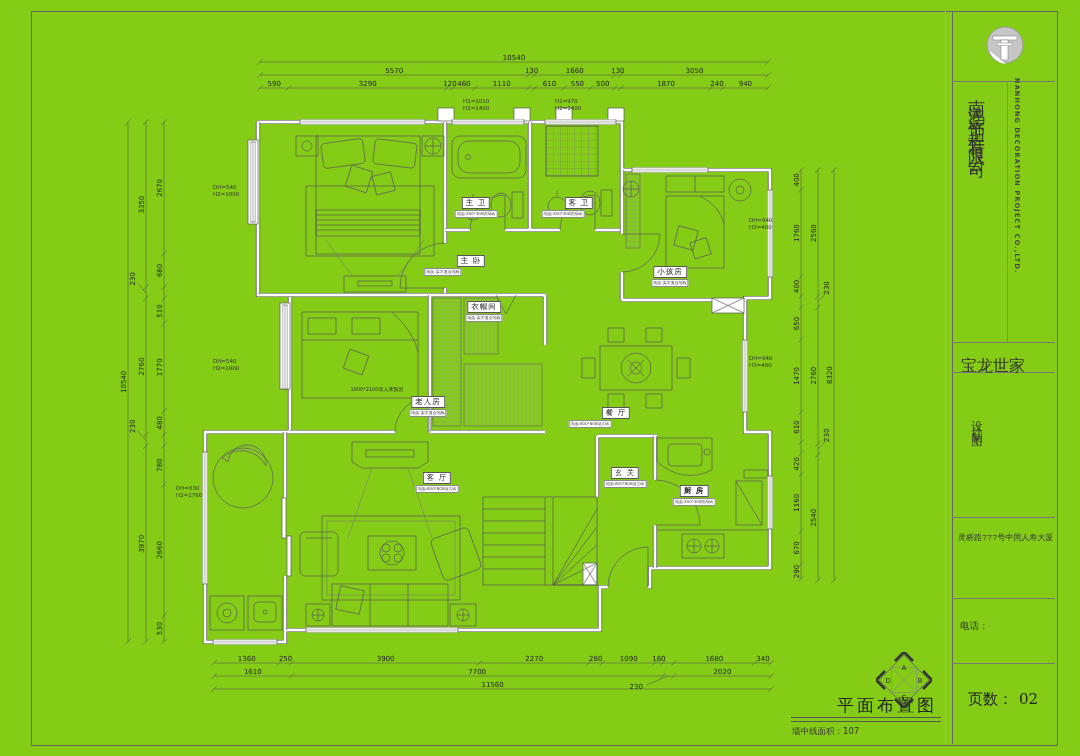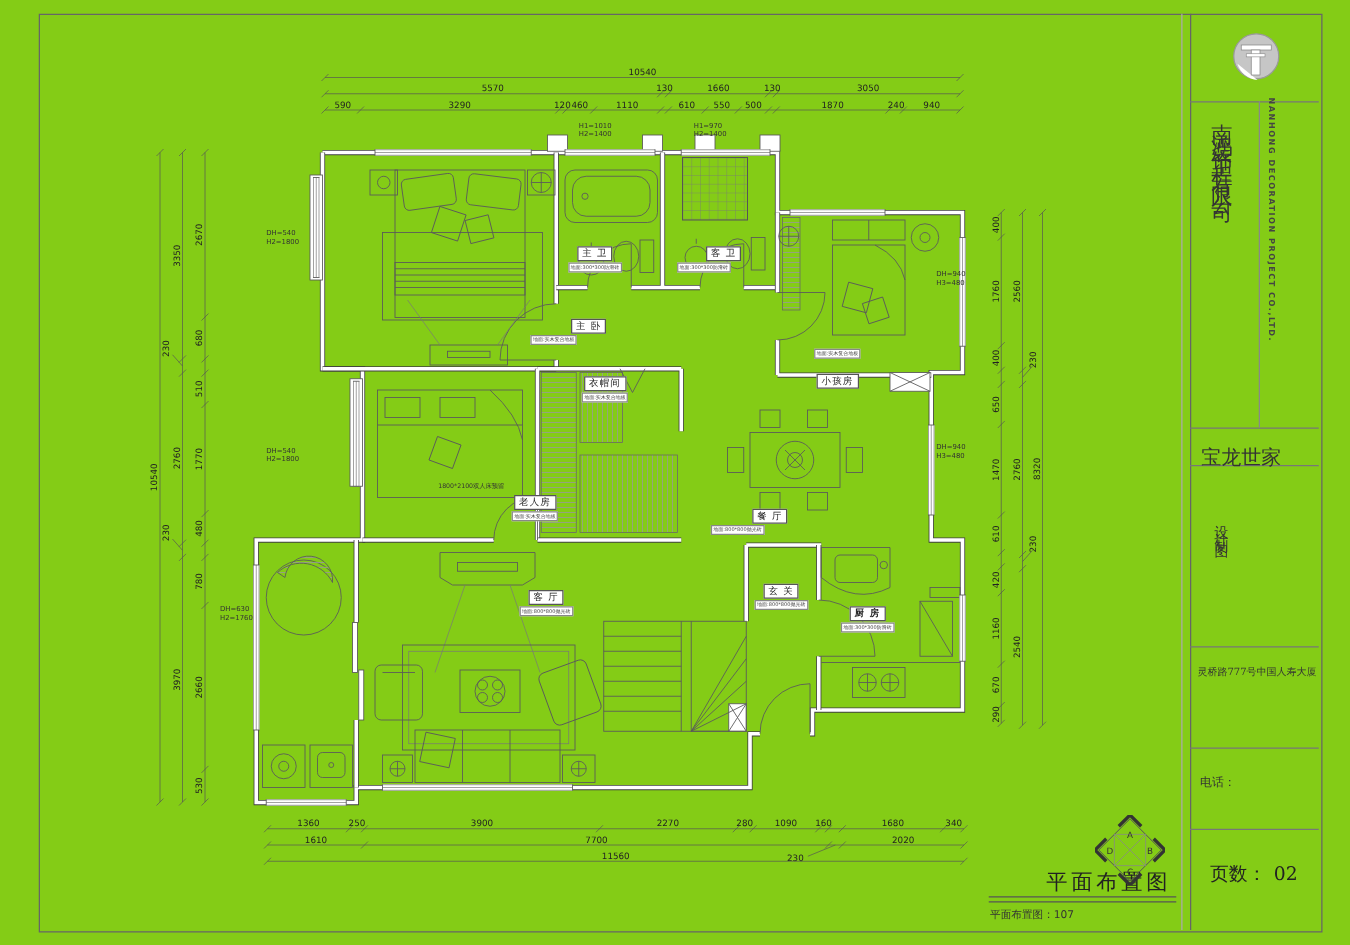--- a/index.html
+++ b/index.html
@@ -506,23 +506,23 @@
       </g>
   </svg>
 
   <div id="plan-labels">
       <div class="rlabel" style="left: 443px; top: 261px; margin-left: 28px;">主 卧</div>
       <div class="rnote" style="left: 443px; top: 272px;">地面:实木复合地板</div>
       <div class="rlabel" style="left: 476px; top: 203px;">主 卫</div>
       <div class="rnote" style="left: 476px; top: 214px;">地面:300*300防滑砖</div>
       <div class="rlabel" style="left: 563px; top: 203px; margin-left: 16px;">客 卫</div>
       <div class="rnote" style="left: 563px; top: 214px;">地面:300*300防滑砖</div>
-      <div class="rlabel" style="left: 670px; top: 272px; margin-top: 33px;">小孩房</div>
+      <div class="rlabel" style="left: 670px; top: 272px;">小孩房</div>
       <div class="rnote" style="left: 670px; top: 283px;">地面:实木复合地板</div>
-      <div class="rlabel" style="left: 428px; top: 402px;">老人房</div>
+      <div class="rlabel" style="left: 428px; top: 402px; font-family: Liberation Mono, monospace;">老人房</div>
       <div class="rnote" style="left: 428px; top: 413px;">地面:实木复合地板</div>
       <div class="rlabel" style="left: 484px; top: 307px;">衣帽间</div>
       <div class="rnote" style="left: 484px; top: 318px;">地面:实木复合地板</div>
       <div class="rlabel" style="left: 616px; top: 413px;">餐 厅</div>
       <div class="rnote" style="left: 590px; top: 424px;">地面:800*800抛光砖</div>
       <div class="rlabel" style="left: 437px; top: 478px;">客 厅</div>
       <div class="rnote" style="left: 437px; top: 489px;">地面:800*800抛光砖</div>
       <div class="rlabel" style="left: 625px; top: 473px;">玄 关</div>
       <div class="rnote" style="left: 625px; top: 484px;">地面:800*800抛光砖</div>
       <div class="rlabel" style="left: 694px; top: 491px; font-weight: bold;">厨 房</div>
@@ -583,21 +583,21 @@
   <div class="design">设计制图：</div>
   <div class="addr">灵桥路777号中国人寿大厦</div>
   <div class="phone">电话：</div>
   <div class="pageno">
     <span>页数：</span><b>02</b>
   </div>
 
   <div class="ftitle">平面布置图</div>
   <div class="frule"></div>
   <div class="farea">
-    <span>平面布置图：</span><span>107</span>
+    <span>墙中线面积：</span><span>107</span>
   </div>
 
   <svg class="compass" width="56" height="56">
     <polygon points="28,3 53,28 28,53 3,28" fill="none" stroke="#555" stroke-width="0.8"></polygon>
     <polygon points="15.5,15.5 40.5,15.5 40.5,40.5 15.5,40.5" fill="none" stroke="#888" stroke-width="0.6"></polygon>
     <path d="M15.5,15.5 L40.5,40.5 M40.5,15.5 L15.5,40.5" stroke="#888" stroke-width="0.6"></path>
     <path d="M19,9 L28,0 L37,9" fill="none" stroke="#333" stroke-width="2.6"></path>
     <path d="M47,19 L56,28 L47,37" fill="none" stroke="#333" stroke-width="2.6"></path>
     <path d="M19,47 L28,56 L37,47" fill="none" stroke="#333" stroke-width="2.6"></path>
     <path d="M9,19 L0,28 L9,37" fill="none" stroke="#333" stroke-width="2.6"></path>

